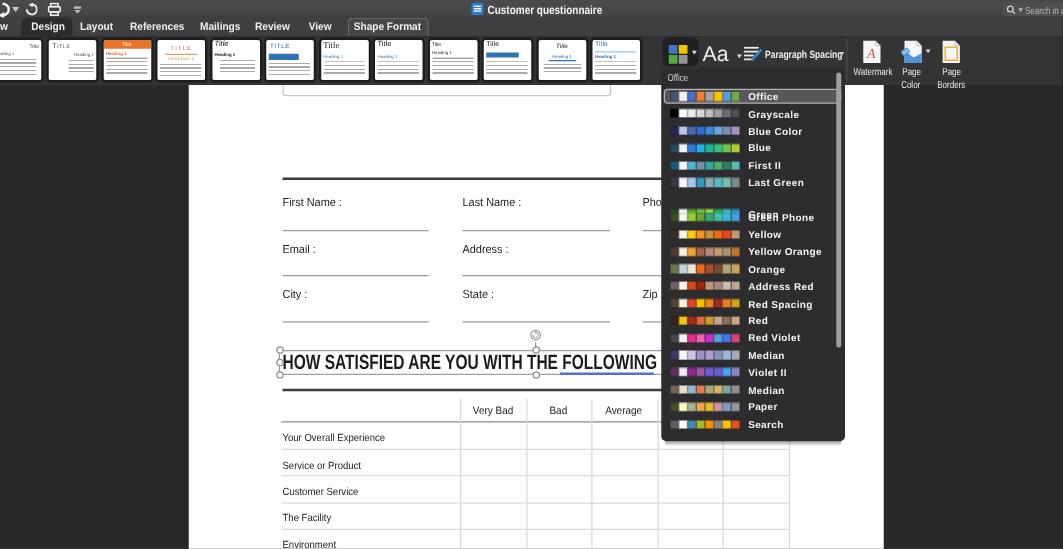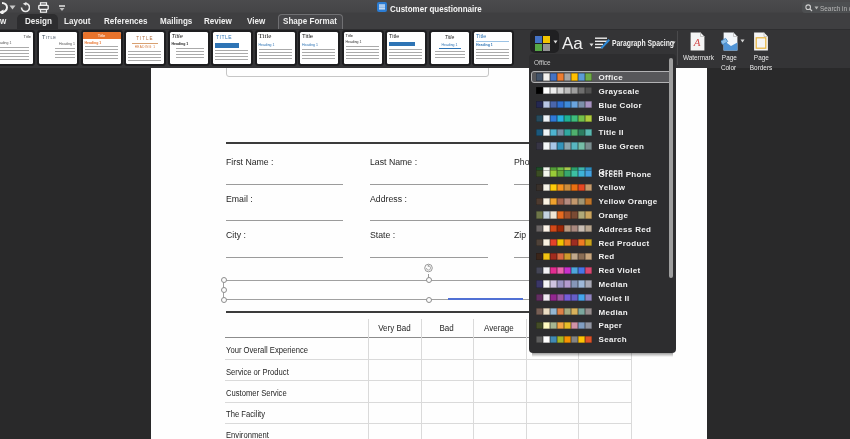--- a/index.html
+++ b/index.html
@@ -212,20 +212,21 @@
   <div class="ul" style="left:74.5px;top:152px;width:117.5px;"></div>
   <div class="ul" style="left:219px;top:152px;width:262px;"></div>
   <div class="lbl" style="left:74.5px;top:162px;"><span class="nx">City :</span></div>
   <div class="lbl" style="left:219px;top:162px;"><span class="nx">State :</span></div>
   <div class="lbl" style="left:363px;top:162px;"><span class="nx">Zip :</span></div>
   <div class="ul" style="left:74.5px;top:188.5px;width:117.5px;"></div>
   <div class="ul" style="left:219px;top:188.5px;width:117.5px;"></div>
   <div class="ul" style="left:363px;top:188.5px;width:117.5px;"></div>
 
   <div class="a" style="left:72px;top:212px;width:410px;height:19.5px;border:1px solid #a0a0a0;"></div>
+  <div class="a" style="left:75px;top:213px;font-size:16.5px;font-weight:bold;color:#1c1c1c;"><span class="nx" style="transform:scaleX(0.752)">HOW SATISFIED ARE YOU WITH THE FOLLOWING</span></div>
   <div class="a" style="left:296.5px;top:229.5px;width:75.5px;height:2.6px;background:#5070d4;"></div>
   <div class="docline" style="left:74.5px;top:243px;width:407px;"></div>
 
   <div class="hlabel" style="left:217px;top:255.2px;width:52px;text-align:center;"><span class="nxc">Very Bad</span></div>
   <div class="hlabel" style="left:269.5px;top:255.2px;width:52px;text-align:center;"><span class="nxc">Bad</span></div>
   <div class="hlabel" style="left:322px;top:255.2px;width:52px;text-align:center;"><span class="nxc">Average</span></div>
   <div class="tline" style="left:74px;top:269.3px;width:406px;height:1.2px;background:#8c8c8c;"></div>
   <div class="tline" style="left:217px;top:250.5px;width:1px;height:121px;"></div>
   <div class="tline" style="left:269.5px;top:250.5px;width:1px;height:121px;"></div>
   <div class="tline" style="left:322px;top:250.5px;width:1px;height:121px;"></div>
@@ -270,25 +271,25 @@
       <div class="mrow" style="top:45.900000000000006px">
         <div class="swrap"><span class="sw" style="background:#242852"></span><span class="sw" style="background:#B8C6E4"></span><span class="sw" style="background:#4A66AC"></span><span class="sw" style="background:#2E6FD0"></span><span class="sw" style="background:#3E8AD8"></span><span class="sw" style="background:#6AA4DE"></span><span class="sw" style="background:#7C8FA9"></span><span class="sw" style="background:#A793C1"></span></div>
         <div class="mlabel">Blue Color</div>
       </div>
       <div class="mrow" style="top:59.7px">
         <div class="swrap"><span class="sw" style="background:#264B5E"></span><span class="sw" style="background:#EEF3F7"></span><span class="sw" style="background:#3079D8"></span><span class="sw" style="background:#28B0E0"></span><span class="sw" style="background:#1FB294"></span><span class="sw" style="background:#3DBD7D"></span><span class="sw" style="background:#74C14B"></span><span class="sw" style="background:#B0CC3C"></span></div>
         <div class="mlabel">Blue</div>
       </div>
       <div class="mrow" style="top:73.5px">
         <div class="swrap"><span class="sw" style="background:#1B587C"></span><span class="sw" style="background:#EFF4F7"></span><span class="sw" style="background:#4EB3CF"></span><span class="sw" style="background:#768FA5"></span><span class="sw" style="background:#30A8A0"></span><span class="sw" style="background:#4FB06D"></span><span class="sw" style="background:#2D7D60"></span><span class="sw" style="background:#59B8B0"></span></div>
-        <div class="mlabel">Title II</div>
+        <div class="mlabel">First II</div>
       </div>
       <div class="mrow" style="top:87.3px">
         <div class="swrap"><span class="sw" style="background:#373545"></span><span class="sw" style="background:#F4F7F9"></span><span class="sw" style="background:#A9C8E8"></span><span class="sw" style="background:#3494BA"></span><span class="sw" style="background:#8DA5AC"></span><span class="sw" style="background:#58B6C0"></span><span class="sw" style="background:#75BDA7"></span><span class="sw" style="background:#7A8C8E"></span></div>
-        <div class="mlabel">Blue Green</div>
+        <div class="mlabel">Last Green</div>
       </div>
       <div class="mrow" style="top:112px">
         <div class="swrap"><span class="sw" style="background:#1C4D28"></span><span class="sw" style="background:#F3F6EE"></span><span class="sw" style="background:#549E39"></span><span class="sw" style="background:#6BBD45"></span><span class="sw" style="background:#A8C94F"></span><span class="sw" style="background:#2BA06A"></span><span class="sw" style="background:#3EB6AD"></span><span class="sw" style="background:#2E8FC0"></span></div>
         <div class="mlabel">Green</div>
       </div>
       <div class="mrow" style="top:114.9px">
         <div class="swrap"><span class="sw" style="background:#3B4D23"></span><span class="sw" style="background:#F4F7EC"></span><span class="sw" style="background:#99CB38"></span><span class="sw" style="background:#63A537"></span><span class="sw" style="background:#37A76F"></span><span class="sw" style="background:#3CC1A3"></span><span class="sw" style="background:#3EB3D8"></span><span class="sw" style="background:#44A1E0"></span></div>
         <div class="mlabel">Green Phone</div>
       </div>
       <div class="mrow" style="top:128.70000000000002px">
@@ -302,21 +303,21 @@
       <div class="mrow" style="top:156.3px">
         <div class="swrap"><span class="sw" style="background:#6E7649"></span><span class="sw" style="background:#C5D3E0"></span><span class="sw" style="background:#F0E6D4"></span><span class="sw" style="background:#E56A1F"></span><span class="sw" style="background:#A0522D"></span><span class="sw" style="background:#7A4A33"></span><span class="sw" style="background:#B0A878"></span><span class="sw" style="background:#CAA45E"></span></div>
         <div class="mlabel">Orange</div>
       </div>
       <div class="mrow" style="top:170.10000000000002px">
         <div class="swrap"><span class="sw" style="background:#696464"></span><span class="sw" style="background:#FDF4E8"></span><span class="sw" style="background:#D34817"></span><span class="sw" style="background:#9C2706"></span><span class="sw" style="background:#BA9A81"></span><span class="sw" style="background:#A8887F"></span><span class="sw" style="background:#C9BEB4"></span><span class="sw" style="background:#B9A690"></span></div>
         <div class="mlabel">Address Red</div>
       </div>
       <div class="mrow" style="top:183.90000000000003px">
         <div class="swrap"><span class="sw" style="background:#4F4239"></span><span class="sw" style="background:#FAF1E0"></span><span class="sw" style="background:#E5422A"></span><span class="sw" style="background:#F2C100"></span><span class="sw" style="background:#EF8122"></span><span class="sw" style="background:#9E2D22"></span><span class="sw" style="background:#EF7B23"></span><span class="sw" style="background:#CAA31B"></span></div>
-        <div class="mlabel">Red Product</div>
+        <div class="mlabel">Red Spacing</div>
       </div>
       <div class="mrow" style="top:197.70000000000002px">
         <div class="swrap"><span class="sw" style="background:#3B2519"></span><span class="sw" style="background:#F2C312"></span><span class="sw" style="background:#A02B1E"></span><span class="sw" style="background:#D96941"></span><span class="sw" style="background:#CF9A2D"></span><span class="sw" style="background:#C0A98C"></span><span class="sw" style="background:#8A6E55"></span><span class="sw" style="background:#C8A67E"></span></div>
         <div class="mlabel">Red</div>
       </div>
       <div class="mrow" style="top:211.50000000000003px">
         <div class="swrap"><span class="sw" style="background:#444555"></span><span class="sw" style="background:#F4F2F6"></span><span class="sw" style="background:#E32D91"></span><span class="sw" style="background:#EC63B0"></span><span class="sw" style="background:#C830CC"></span><span class="sw" style="background:#4EA6DC"></span><span class="sw" style="background:#4775E7"></span><span class="sw" style="background:#D84773"></span></div>
         <div class="mlabel">Red Violet</div>
       </div>
       <div class="mrow" style="top:225.3px">

